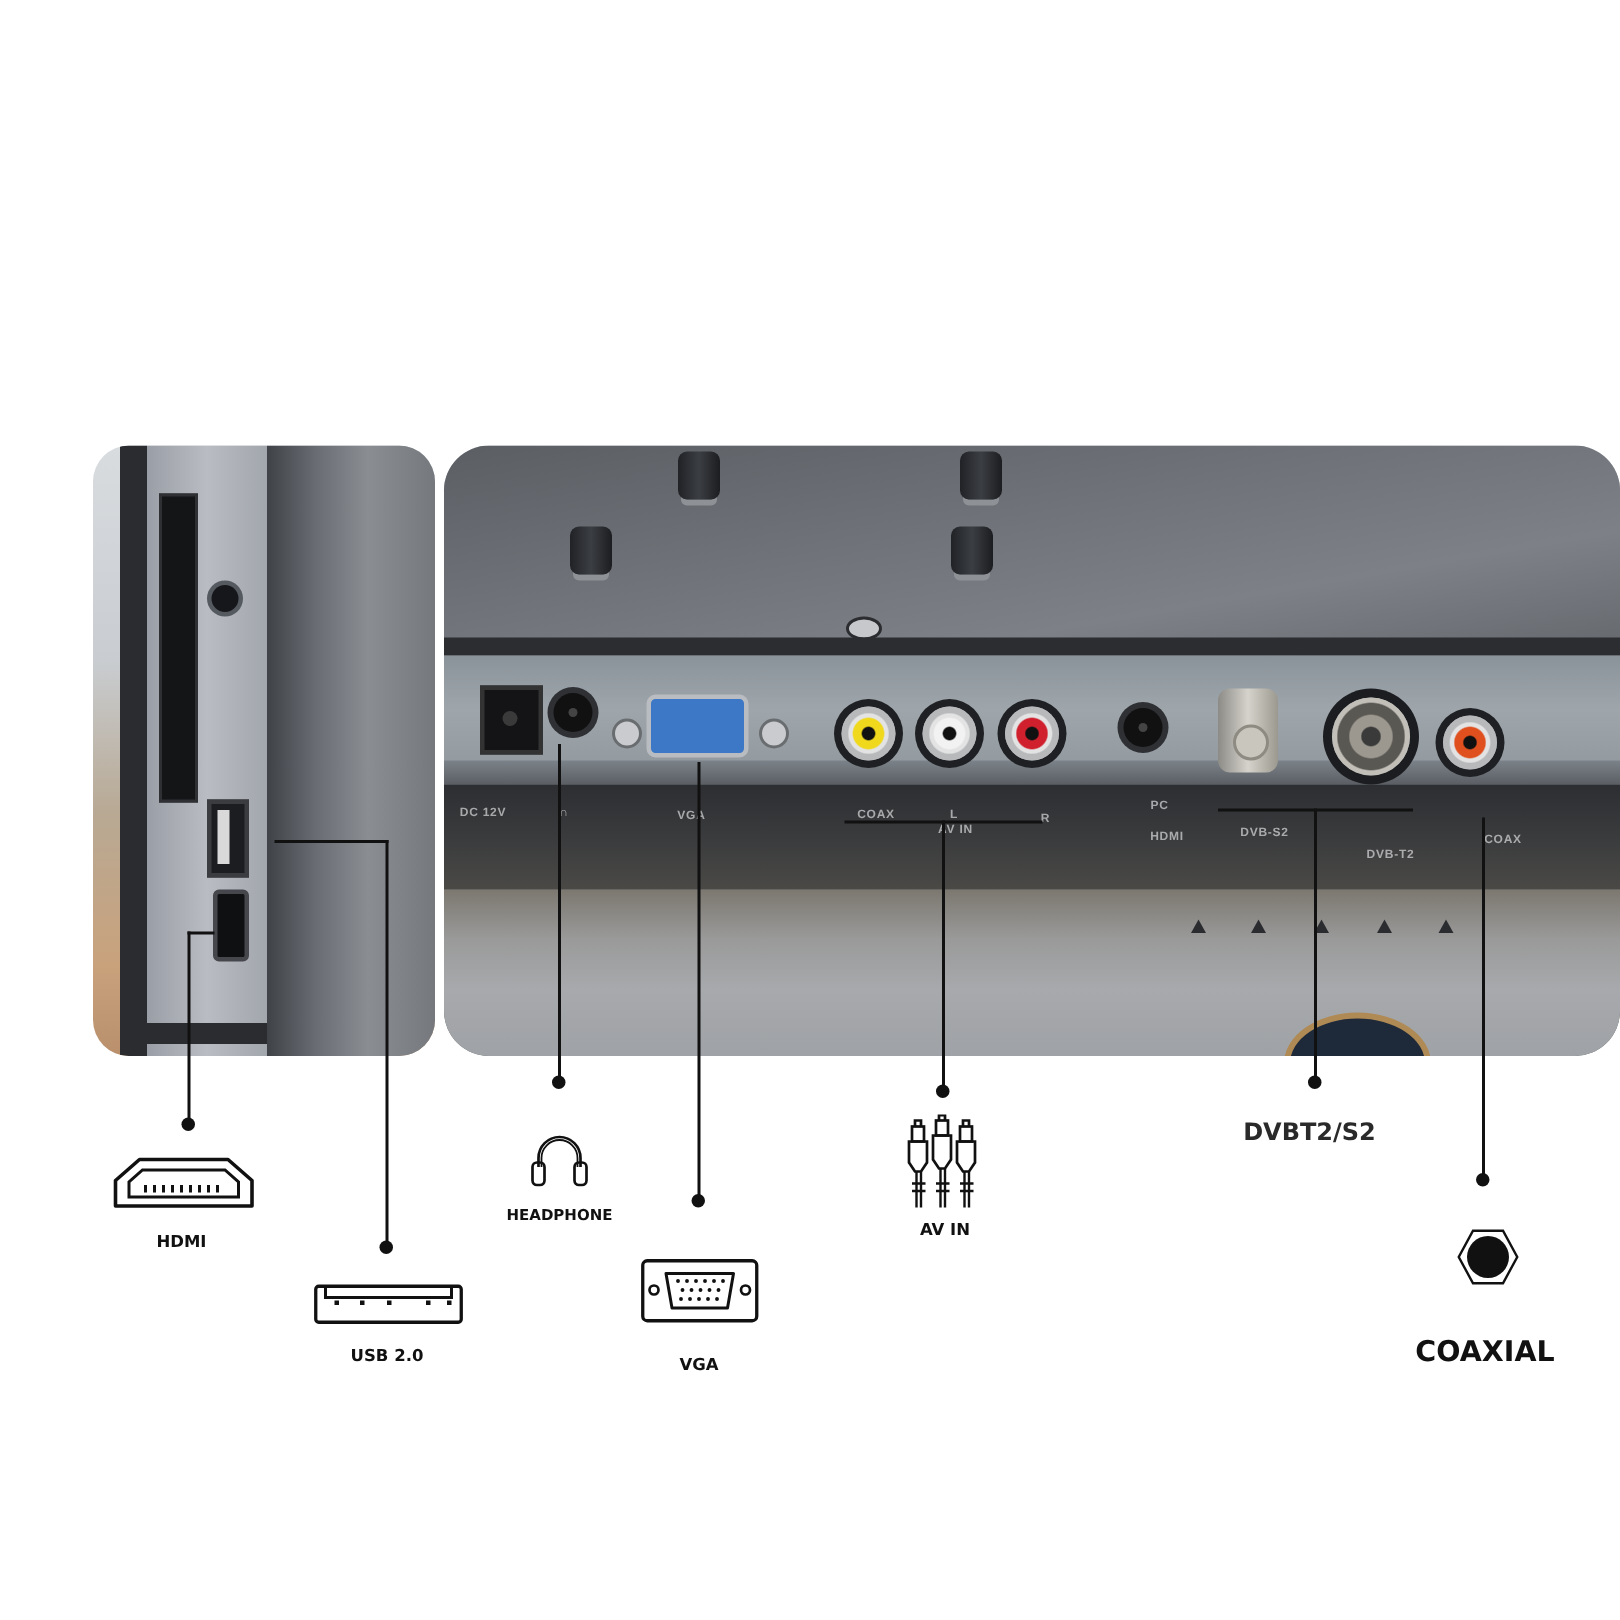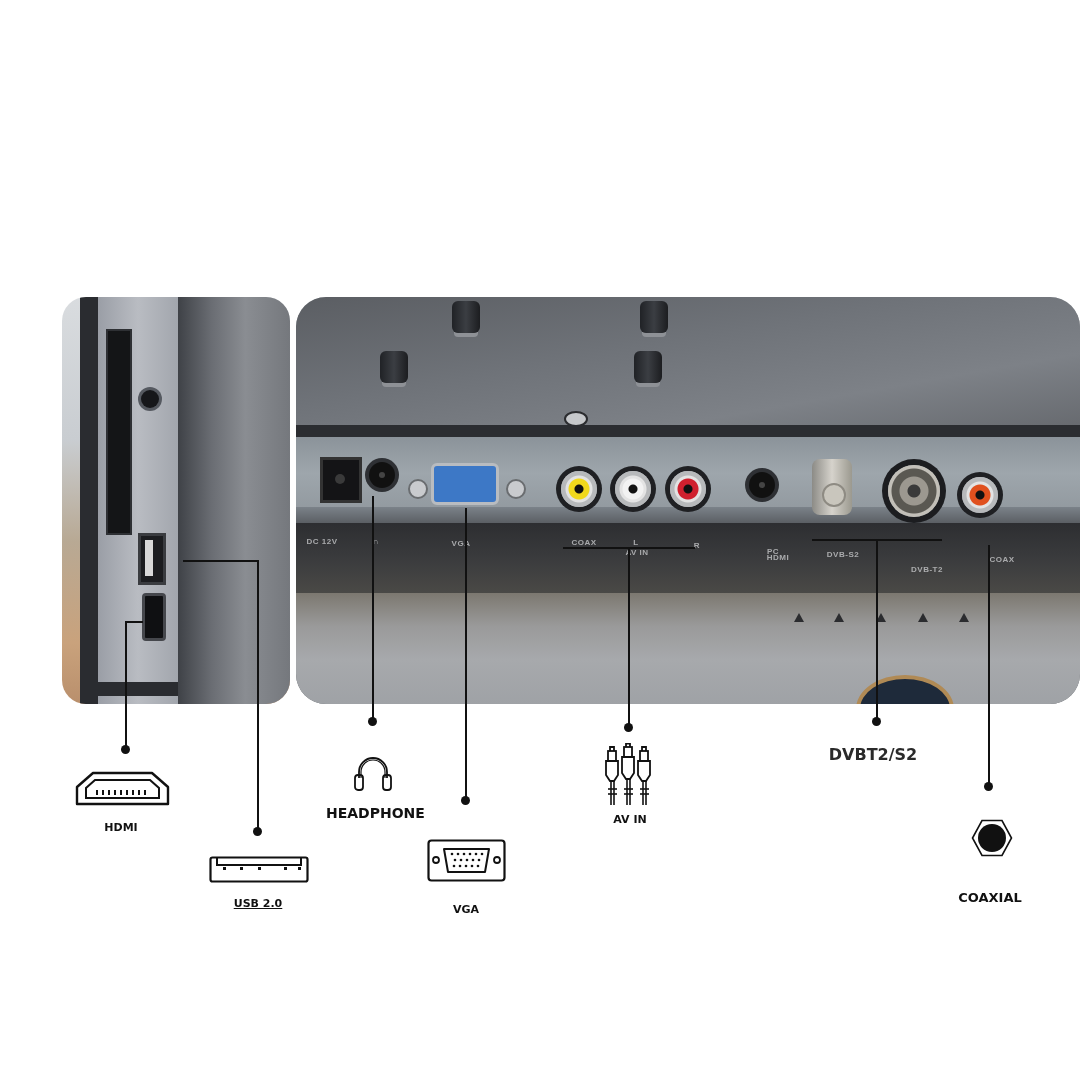--- a/index.html
+++ b/index.html
@@ -105,21 +105,21 @@
   <div class="port-iec"></div>
   <div class="port-rca" style="left:666px;top:180px;--c:#e0501e;"></div>
 
   <div class="band-text" style="left:6px;top:240px;width:40px;">DC 12V</div>
   <div class="band-text" style="left:70px;top:240px;width:20px;">∩</div>
   <div class="band-text" style="left:145px;top:242px;width:40px;">VGA</div>
   <div class="band-text" style="left:268px;top:241px;width:40px;">COAX</div>
   <div class="band-text" style="left:335px;top:241px;width:10px;">L</div>
   <div class="band-text" style="left:396px;top:244px;width:10px;">R</div>
   <div class="band-text" style="left:316px;top:251px;width:50px;">AV IN</div>
-  <div class="band-text" style="left:462px;top:250px;width:30px;">PC</div>
+  <div class="band-text" style="left:462px;top:235px;width:30px;">PC</div>
   <div class="band-text" style="left:462px;top:256px;width:40px;">HDMI</div>
   <div class="band-text" style="left:524px;top:253px;width:46px;">DVB-S2</div>
   <div class="band-text" style="left:608px;top:268px;width:46px;">DVB-T2</div>
   <div class="band-text" style="left:686px;top:258px;width:40px;">COAX</div>
 </div>
 
 <div class="hline" style="left:125px;top:621px;width:18px;"></div>
 <div class="vline" style="left:125px;top:621px;height:128px;"></div>
 <div class="dot" style="left:121px;top:745px;"></div>
 
@@ -165,29 +165,29 @@
   <rect x="1.5" y="1.5" width="97" height="24" rx="2" fill="none" stroke="#111" stroke-width="2.2"></rect>
   <path d="M8 2 V9 H92 V2" fill="none" stroke="#111" stroke-width="2"></path>
   <g fill="#111">
       <rect x="14" y="11" width="3" height="3"></rect>
       <rect x="31" y="11" width="3" height="3"></rect>
       <rect x="49" y="11" width="3" height="3"></rect>
       <rect x="75" y="11" width="3" height="3"></rect>
       <rect x="89" y="11" width="3" height="3"></rect>
     </g>
 </svg>
-<div class="label" style="left:220px;top:897px;width:76px;font-size:11px;text-decoration:underline;">USB 2.0</div>
+<div class="label" style="left:220px;top:897px;width:76px;font-size:11px;">USB 2.0</div>
 
 <svg class="icon" style="left:353px;top:754px;" width="40" height="38" viewBox="0 0 40 38">
   <path d="M6 24 V18 A14 14 0 0 1 34 18 V24" fill="none" stroke="#111" stroke-width="1.8"></path>
   <path d="M8 24 V18 A12 12 0 0 1 32 18 V24" fill="none" stroke="#111" stroke-width="1.2"></path>
   <rect x="2" y="21" width="8" height="15" rx="3" fill="none" stroke="#111" stroke-width="1.8"></rect>
   <rect x="30" y="21" width="8" height="15" rx="3" fill="none" stroke="#111" stroke-width="1.8"></rect>
 </svg>
-<div class="label" style="left:326px;top:805px;width:94px;font-size:14px;">HEADPHONE</div>
+<div class="label" style="left:326px;top:805px;width:94px;font-size:10px;">HEADPHONE</div>
 
 <svg class="icon" style="left:427px;top:839px;" width="79" height="43" viewBox="0 0 79 43">
   <rect x="1.5" y="1.5" width="76" height="40" rx="3" fill="none" stroke="#111" stroke-width="2.2"></rect>
   <circle cx="9" cy="21" r="3" fill="none" stroke="#111" stroke-width="1.8"></circle>
   <circle cx="70" cy="21" r="3" fill="none" stroke="#111" stroke-width="1.8"></circle>
   <path d="M17 10 H62 L58 33 H21 Z" fill="none" stroke="#111" stroke-width="2" stroke-linejoin="round"></path>
   <g fill="#111">
     <circle cx="25" cy="15" r="1.3"></circle>
       <circle cx="31" cy="15" r="1.3"></circle>
       <circle cx="37" cy="15" r="1.3"></circle>
@@ -236,13 +236,13 @@
   </g>
 </svg>
 <div class="label" style="left:600px;top:813px;width:60px;font-size:11px;">AV IN</div>
 
 <div class="label" style="left:818px;top:745px;width:110px;font-size:16px;color:#2a2a2a;">DVBT2/S2</div>
 
 <svg class="icon" style="left:971px;top:819px;" width="42" height="38" viewBox="0 0 42 38">
   <polygon points="11,1.5 31,1.5 40.5,19 31,36.5 11,36.5 1.5,19" fill="none" stroke="#111" stroke-width="1.6"></polygon>
   <circle cx="21" cy="19" r="14" fill="#111"></circle>
 </svg>
-<div class="label" style="left:940px;top:890px;width:100px;font-size:13px;">COAXIAL</div>
+<div class="label" style="left:940px;top:890px;width:100px;font-size:19px;">COAXIAL</div>
 
 </body></html>

